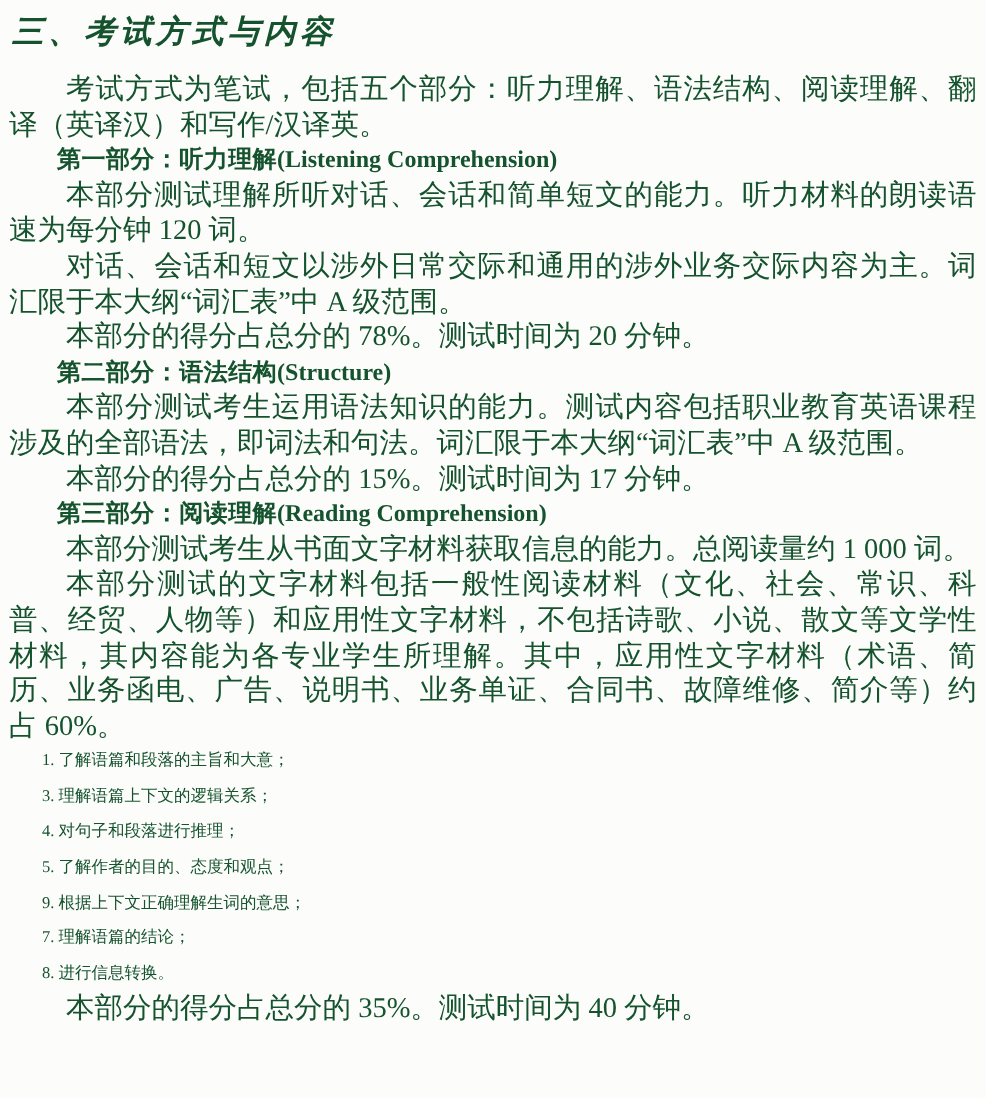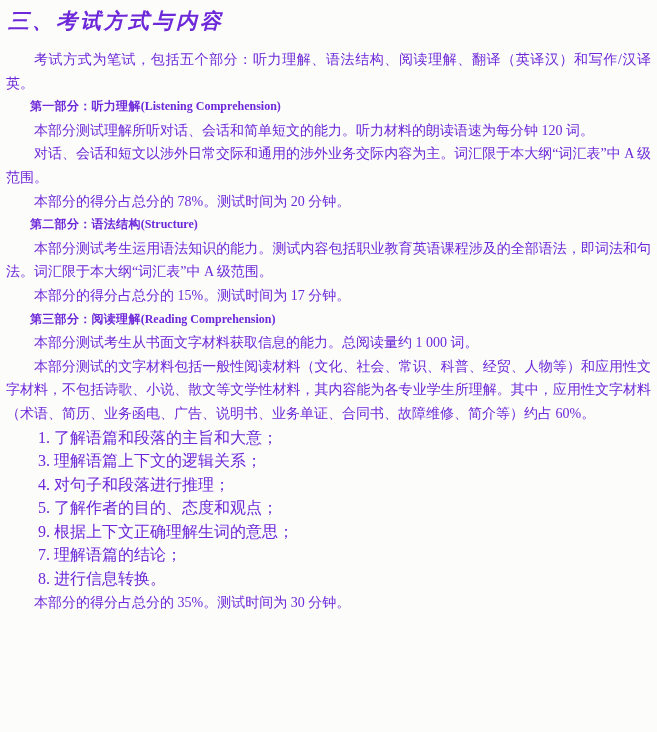--- a/index.html
+++ b/index.html
@@ -1,56 +1,56 @@
 <!DOCTYPE html>
 <html><head>
 <meta charset="utf-8">
 <style>
   html, body { margin: 0; padding: 0; }
   .page {
     width: 657px;
     height: 732px;
     box-sizing: border-box;
     background: #fcfcfa;
-    color: #6d28d9;
+    color: #14532d;
     padding: 5px 6px 0 6px;
     overflow: hidden;
     font-family: "Liberation Serif", "DejaVu Serif", serif;
   }
   .doc-title {
     font-size: 21px;
     font-weight: 600;
     font-style: italic;
     letter-spacing: 3px;
     margin: 2px 0 13px 2px;
     line-height: 28px;
   }
   .para {
-    font-size: 14px;
+    font-size: 19px;
     line-height: 23.6px;
     margin: 0;
     text-indent: 2em;
     text-align: justify;
   }
   .sec-heading {
-    font-size: 12px;
+    font-size: 16px;
     line-height: 23.6px;
     margin: 0;
     text-indent: 2em;
     font-weight: 700;
   }
   .sec-heading .zh {
     font-family: "Liberation Sans", "DejaVu Sans", sans-serif;
     letter-spacing: 0.3px;
   }
   .sec-heading .en {
     font-family: "Liberation Serif", "DejaVu Serif", serif;
   }
   .skill-line {
-    font-size: 16px;
+    font-size: 11px;
     line-height: 23.6px;
     margin: 0;
     text-indent: 2em;
     text-align: left;
   }
 </style>
 </head>
 <body>
 
 <div class="page">
@@ -73,15 +73,15 @@
   <p class="para">本部分测试的文字材料包括一般性阅读材料（文化、社会、常识、科普、经贸、人物等）和应用性文字材料，不包括诗歌、小说、散文等文学性材料，其内容能为各专业学生所理解。其中，应用性文字材料（术语、简历、业务函电、广告、说明书、业务单证、合同书、故障维修、简介等）约占 60%。</p>
 
   <p class="skill-line">1. 了解语篇和段落的主旨和大意；</p>
   <p class="skill-line">3. 理解语篇上下文的逻辑关系；</p>
   <p class="skill-line">4. 对句子和段落进行推理；</p>
   <p class="skill-line">5. 了解作者的目的、态度和观点；</p>
   <p class="skill-line">9. 根据上下文正确理解生词的意思；</p>
   <p class="skill-line">7. 理解语篇的结论；</p>
   <p class="skill-line">8. 进行信息转换。</p>
 
-  <p class="para">本部分的得分占总分的 35%。测试时间为 30 分钟。</p>
+  <p class="para">本部分的得分占总分的 35%。测试时间为 40 分钟。</p>
 
 </div>
 
 </body></html>

